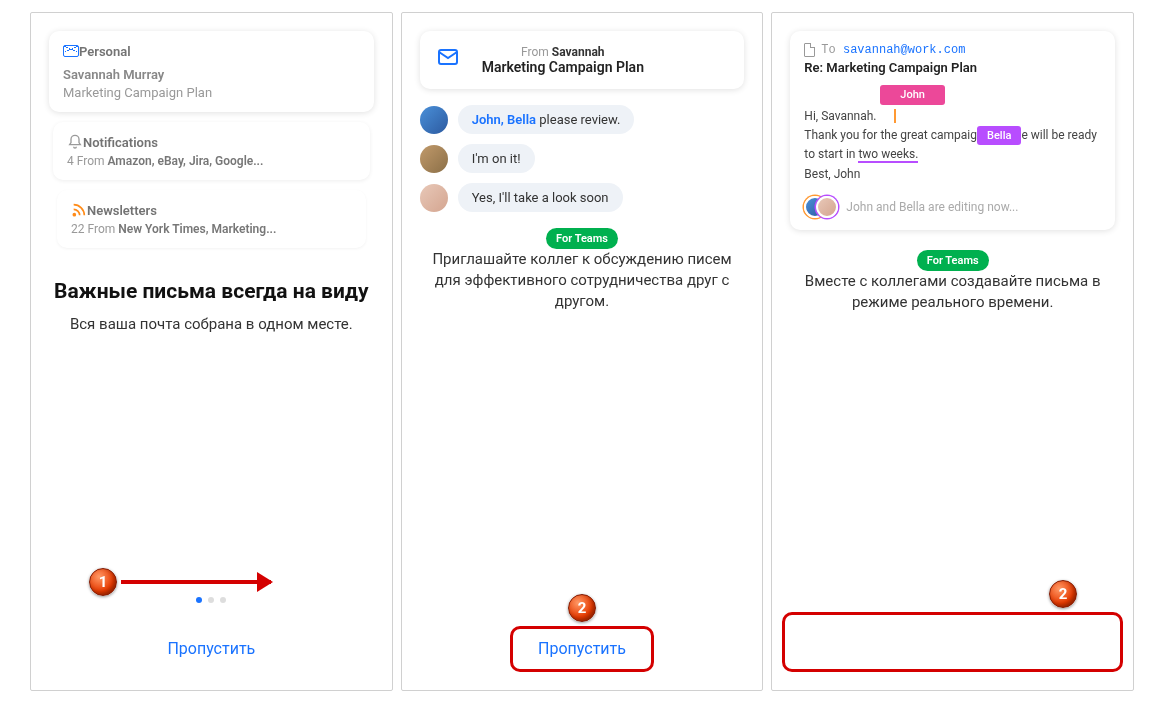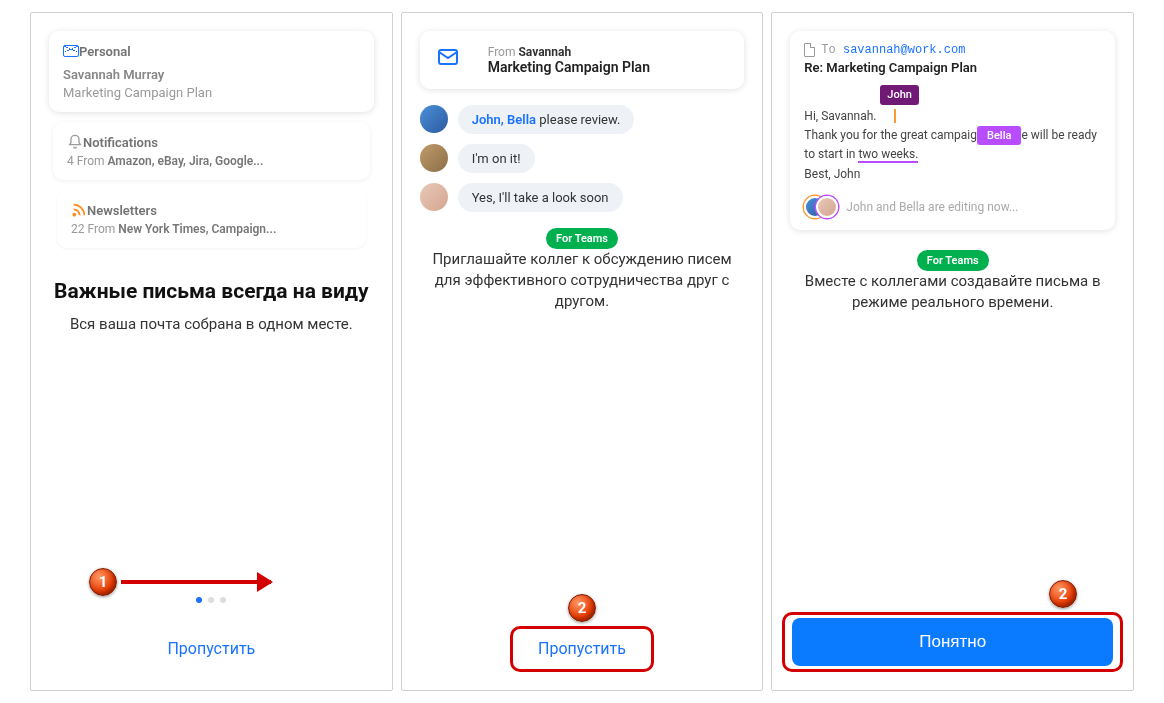--- a/index.html
+++ b/index.html
@@ -45,44 +45,44 @@
   .sender { font-weight: 600; font-size: 13px; color: #888; }
   .line2 { font-size: 13px; color: #999; margin-top: 3px; }
   .card-sub { font-size: 12px; color: #999; margin-top: 4px; }
   .card-sub b { color: #777; font-weight: 600; }
   
   
   .email-card {
     background:#fff; border-radius:10px; box-shadow:0 1px 6px rgba(0,0,0,0.12);
     padding: 14px 16px; margin-bottom: 16px;
   }
-  .email-head { display:flex; gap:28px; align-items:flex-start; }
+  .email-head { display:flex; gap:22px; align-items:flex-start;text-align:center; }
   .mail-icon-sm { width:16px; height:12px; border:1.5px solid #1a73ff; border-radius:2px; position:relative; flex-shrink:0;}
   .mail-icon-sm::after { content:''; position:absolute; left:0; right:0; top:0; height:6px; background:linear-gradient(to bottom right, transparent 48%, #1a73ff 48%, #1a73ff 54%, transparent 54%), linear-gradient(to bottom left, transparent 48%, #1a73ff 48%, #1a73ff 54%, transparent 54%);}
   .from-label { font-size:12px; color:#999; }
   .subject { font-size:14px; font-weight:600; color:#222; }
   
-  .chat-row { display:flex; align-items:flex-start; gap:10px; margin:10px 0; }
+  .chat-row { display:flex; align-items:flex-end; gap:10px; margin:10px 0; }
   .avatar { width:28px; height:28px; border-radius:50%; flex-shrink:0; }
   .av1 { background: linear-gradient(135deg,#4a90d9,#2c5aa0); }
   .av2 { background: linear-gradient(135deg,#c19a6b,#8b6f47); }
   .av3 { background: linear-gradient(135deg,#e8c8b8,#d4a590); }
   .bubble { background:#eef2f7; border-radius:16px; padding:7px 14px; font-size:13px; color:#333; }
   .bubble b { color:#1a73ff; font-weight:600; }
   
   
   .compose-card {
     background:#fff; border-radius:10px; box-shadow:0 1px 6px rgba(0,0,0,0.12);
     padding: 12px 14px; font-size:12px; color:#555; position:relative;
   }
   .compose-to { color:#999; display:flex; align-items:center; gap:6px;font-family:Liberation Mono, monospace; }
   .compose-to a { color:#1a73ff; text-decoration:none; }
   .compose-subj { font-weight:600; color:#222; font-size:13px; margin-top:3px; margin-bottom:10px;}
   .compose-body { line-height:1.6; color:#444; position:relative; }
-  .tag-john { background:#701a75; color:#fff; padding:1px 7px; border-radius:3px; font-size:11px; font-weight:500; position:relative; display:inline-block;}
+  .tag-john { background:#ec4899; color:#fff; padding:1px 20px; border-radius:3px; font-size:11px; font-weight:500; position:relative; display:inline-block;}
   .tag-bella { background:#b84dff; color:#fff; padding:1px 10px; border-radius:3px; font-size:11px; font-weight:500; position:relative; display:inline-block;}
   .cursor-o { border-right:2px solid #ff9933; padding-right:17px;}
   .cursor-p { border-bottom:2px solid #b84dff;}
   .editing-row { display:flex; align-items:center; gap:8px; margin-top:12px; color:#aaa; font-size:12px;}
   .mini-av-stack { position:relative; width:34px; height:22px;}
   .mini-av { width:22px; height:22px; border-radius:50%; border:2px solid #fff; position:absolute; top:0;}
   .ma1{ left:0; background:linear-gradient(135deg,#4a90d9,#2c5aa0); box-shadow:0 0 0 1.5px #ff9933;}
   .ma2{ left:12px; background:linear-gradient(135deg,#e8c8b8,#d4a590); box-shadow:0 0 0 1.5px #b84dff;}
   
   .badge-teams {
@@ -148,21 +148,21 @@
         <span class="icon-box">
           <svg viewBox="0 0 24 24" fill="none" stroke="#ff8c1a" stroke-width="2.5">
               <path d="M4 11a9 9 0 0 1 9 9"></path>
               <path d="M4 4a16 16 0 0 1 16 16"></path>
               <circle cx="5" cy="19" r="1.5" fill="#ff8c1a"></circle>
             </svg>
         </span>
         <span>Newsletters</span>
       </div>
       <div class="card-sub">
-        <span>22 From </span><b>New York Times, Campaign...</b>
+        <span>22 From </span><b>New York Times, Marketing...</b>
       </div>
     </div>
   </div>
 
   <div class="headline">Важные письма всегда на виду</div>
   <div class="sub">Вся ваша почта собрана в одном месте.</div>
 
   <div class="bottom-area">
     <div class="dots">
       <span class="dot active"></span>
@@ -238,17 +238,16 @@
         </div>
         <span>John and Bella are editing now...</span>
       </div>
     </div>
     <div class="badge-wrap" style="margin-top:14px;"><span class="badge-teams">For Teams</span></div>
   </div>
 
   <div class="sub">Вместе с коллегами создавайте письма в режиме реального времени.</div>
 
   <div class="bottom-area">
-    <button class="primary-btn">Понятно</button>
     <div class="red-box" style="left:10px; right:10px; bottom:18px; height:60px;"></div>
     <div class="marker" style="right:56px; bottom:82px;">2</div>
   </div>
 </div>
 
 </body></html>

